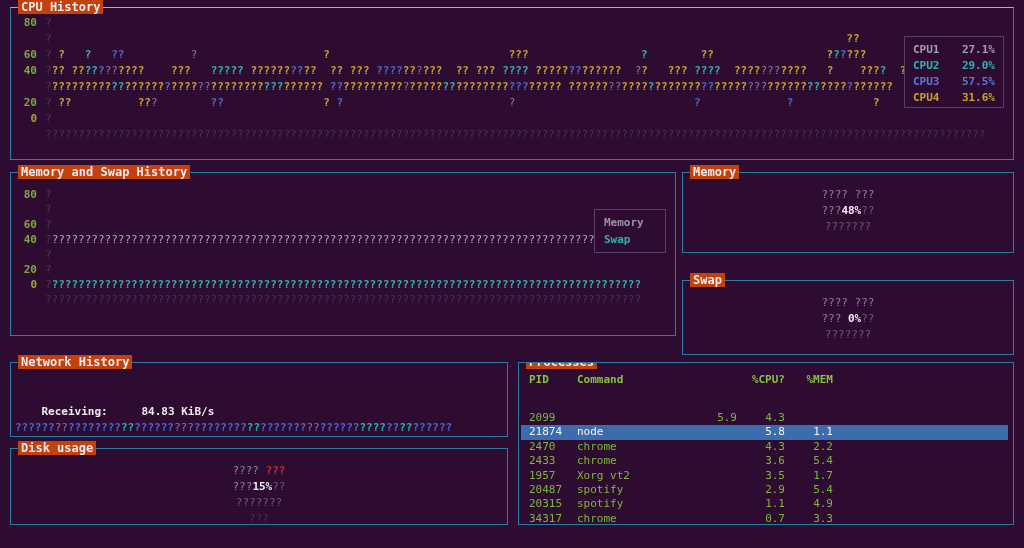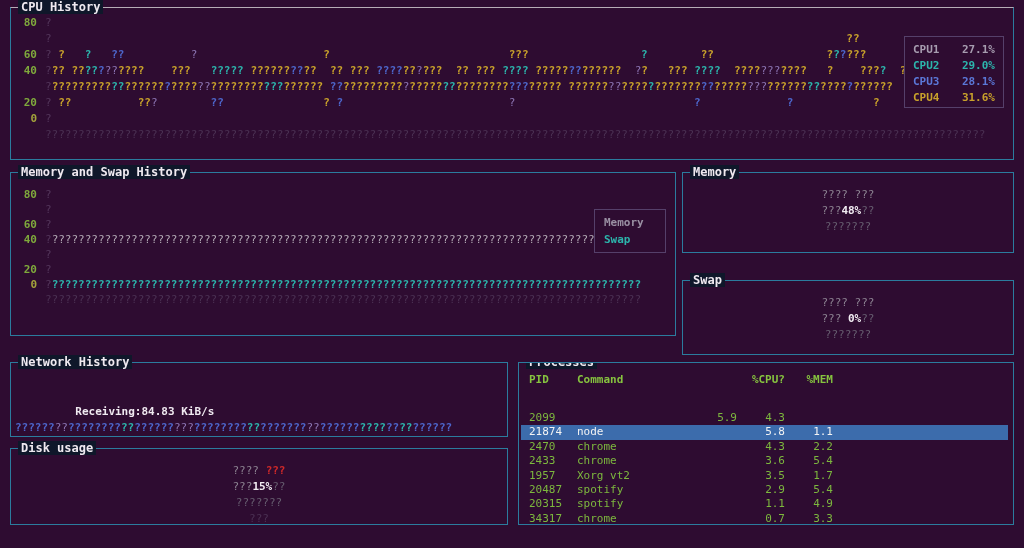--- a/index.html
+++ b/index.html
@@ -5,21 +5,21 @@
   html,body{margin:0;padding:0;}
   body{
     width:1024px;height:548px;position:relative;overflow:hidden;
     background:#2e0c31;
     font-family:"DejaVu Sans Mono","Liberation Mono",monospace;
     font-size:11px;color:#e9e4ea;
   }
   .panel{position:absolute;border:1px solid #2b7c9e;box-sizing:border-box;}
   #panel-cpu{border-top-color:#b6adb6;}
   .ptitle{
-    position:absolute;top:-8px;left:7px;background:#0f172a;padding:0 3px;
+    position:absolute;top:-8px;left:7px;background:#c2410c;padding:0 3px;
     font-weight:bold;font-size:12px;color:#efe9f0;white-space:pre;z-index:5;
   }
   .cline{position:absolute;left:4px;white-space:pre;line-height:16px;}
   .axis{display:inline-block;width:22px;text-align:right;margin-right:8px;
         color:#7fa93c;font-weight:bold;}
   .axis.zero{color:#a3a33b;}
   
   .y{color:#c9a22b;font-weight:bold;}
   .c{color:#2cb5ac;font-weight:bold;}
   .b{color:#4d66cb;font-weight:bold;}
@@ -79,21 +79,21 @@
       <div class="cpulegrow">
         <span class="lg-gray">CPU1</span>
         <span class="lg-gray">27.1%</span>
       </div>
       <div class="cpulegrow">
         <span class="c">CPU2</span>
         <span class="c">29.0%</span>
       </div>
       <div class="cpulegrow">
         <span class="b2">CPU3</span>
-        <span class="b2">28.1%</span>
+        <span class="b2">57.5%</span>
       </div>
       <div class="cpulegrow">
         <span class="y">CPU4</span>
         <span class="y">31.6%</span>
       </div>
     </div>
 </div>
 
 <div class="panel" style="left:10px;top:172px;width:666px;height:164px;">
   <span class="ptitle">Memory and Swap History</span>
@@ -124,21 +124,21 @@
 
 <div class="panel" style="left:682px;top:280px;width:332px;height:75px;">
   <span class="ptitle">Swap</span>
   <div class="donut">
       <div class="dline"><span class="g">???? ???</span></div>
       <div class="dline"><span class="g">??? </span><span class="W">0%</span><span class="g2">??</span></div>
       <div class="dline"><span class="g2">???????</span></div>
     </div>
 </div>
 
-<div class="panel" style="left:10px;top:362px;width:498px;height:75px;text-align:right;">
+<div class="panel" style="left:10px;top:362px;width:498px;height:75px;">
   <span class="ptitle">Network History</span>
   <div class="nline" style="top:25px;">
     <span class="nlabel">Receiving:</span><span>84.83 KiB/s</span>
   </div>
   <div>
       <div class="cline" style="top: 57px;"><span class="b">??????</span><span class="p">??</span><span class="b">????????</span><span class="c">??</span><span class="b">??????</span><span class="p">???</span><span class="b">????????</span><span class="c">??</span><span class="b">???????</span><span class="p">??</span><span class="b">??????</span><span class="c">????</span><span class="b">??</span><span class="c">??</span><span class="b">??????</span></div>
     </div>
 </div>
 
 <div class="panel" style="left:10px;top:448px;width:498px;height:77px;">

